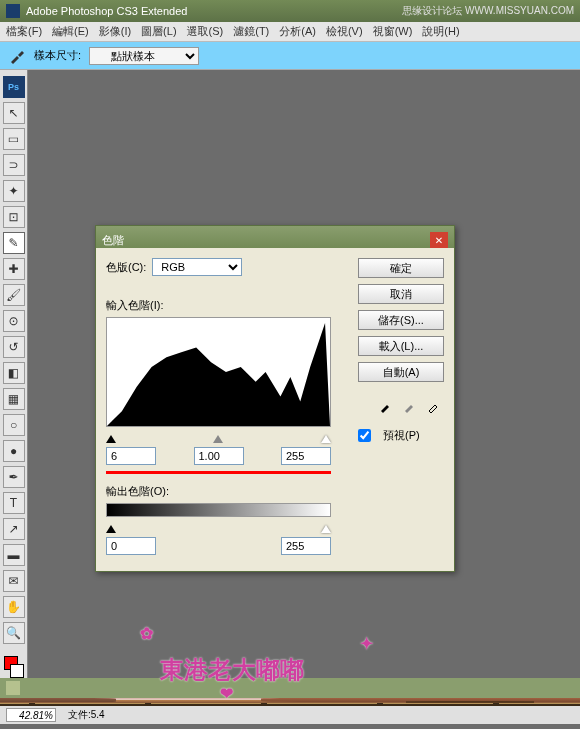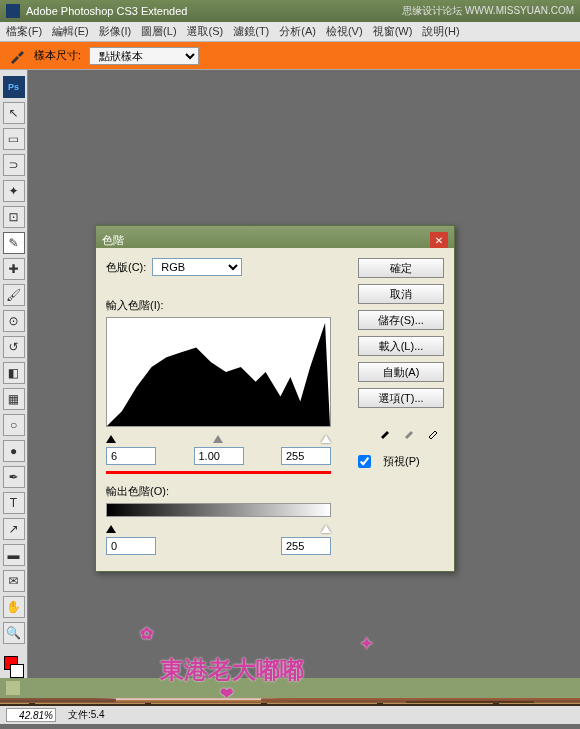--- a/index.html
+++ b/index.html
@@ -3,24 +3,24 @@
 <meta charset="utf-8">
 <style>
 * { box-sizing: border-box; margin: 0; padding: 0; font-family: "Microsoft YaHei", Arial, sans-serif; }
 body { width: 580px; height: 729px; background: #fff; overflow: hidden; position: relative; font-size: 11px; }
 .titlebar { background: linear-gradient(#738a56,#5d7247); height: 22px; display: flex; align-items: center; padding: 0 6px; color: #fff; font-size: 11px; }
 .titlebar .icon { width: 14px; height: 14px; background: #1a3c6b; margin-right: 6px; }
 .titlebar .spacer { flex: 1; }
 .titlebar .wm { color: #e0e0e0; font-size: 10px; }
 .menubar { background: #e6e6e6; height: 20px; display: flex; align-items: center; padding: 0 6px; gap: 10px; border-bottom: 1px solid #bbb; }
 .menubar span { font-size: 11px; color: #333; cursor: default; }
-.optbar { background: #f97316; height: 28px; display: flex; align-items: center; padding: 0 8px; gap: 8px; border-bottom: 1px solid #aaa; }
+.optbar { background: #7dd3fc; height: 28px; display: flex; align-items: center; padding: 0 8px; gap: 8px; border-bottom: 1px solid #aaa; }
 .opt-tool { width: 18px; height: 18px; display: inline-block; }
 .opt-label { font-size: 11px; }
-.opt-select { width: 110px; height: 18px; border: 1px solid #999; background: #f5f5f5; font-size: 11px; padding: 0 5px; }
+.opt-select { width: 110px; height: 18px; border: 1px solid #999; background: #f5f5f5; font-size: 11px; padding: 0 17px; }
 .workspace { display: flex; height: 676px; background: #6c6c6c; position: relative; flex-direction: column; }
 .toolcol { width: 14px; background: #d4d4d4; border-right: 1px solid #888; }
 .toolbox { width: 28px; background: #e0e0e0; border-right: 1px solid #888; display: flex; flex-direction: column; align-items: center; padding-top: 6px; gap: 4px; }
 .tool { width: 22px; height: 22px; border: 1px solid #999; background: #e8e8e8; display: flex; align-items: center; justify-content: center; font-size: 12px; color: #333; }
 .tool.active { background: #fff; border: 1px solid #666; }
 .ps-icon { width: 22px; height: 22px; background: #1a3c6b; color: #5bb8ff; display: flex; align-items: center; justify-content: center; font-weight: bold; font-size: 9px; }
 .swatches { margin-top: 8px; }
 .sw-fg { width: 14px; height: 14px; background: #f00; border: 1px solid #000; }
 .sw-bg { width: 14px; height: 14px; background: #fff; border: 1px solid #000; margin-top: -6px; margin-left: 6px; }
 .canvas-area { flex: 1; position: relative; }
@@ -199,21 +199,20 @@
           <span></span>
           <input value="255" style="">
         </div>
       </div>
       <div class="dlg-right">
         <button class="btn">確定</button>
         <button class="btn">取消</button>
         <button class="btn">儲存(S)...</button>
         <button class="btn">載入(L)...</button>
         <button class="btn">自動(A)</button>
-        <button class="btn">選項(T)...</button>
         <div class="eyedrops">
           <span class="eye"><svg viewBox="0 0 18 18">
                 <path d="M3 15 L9 9 L11 11 L5 17 Z" fill="#000"></path>
               </svg></span>
           <span class="eye"><svg viewBox="0 0 18 18">
                 <path d="M3 15 L9 9 L11 11 L5 17 Z" fill="#888"></path>
               </svg></span>
           <span class="eye"><svg viewBox="0 0 18 18">
                 <path d="M3 15 L9 9 L11 11 L5 17 Z" fill="#000" stroke="#000" fill-opacity="0"></path>
               </svg></span>

